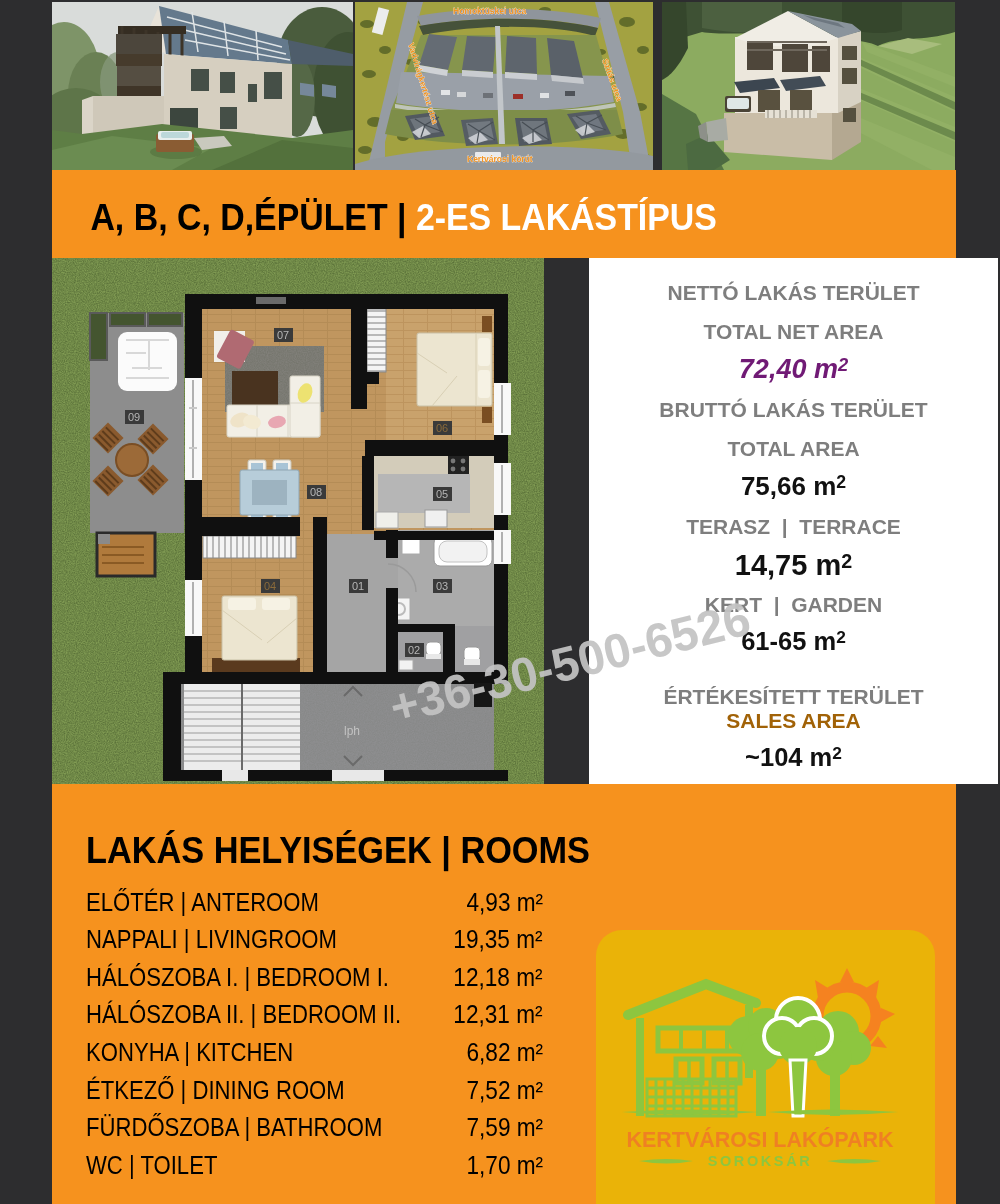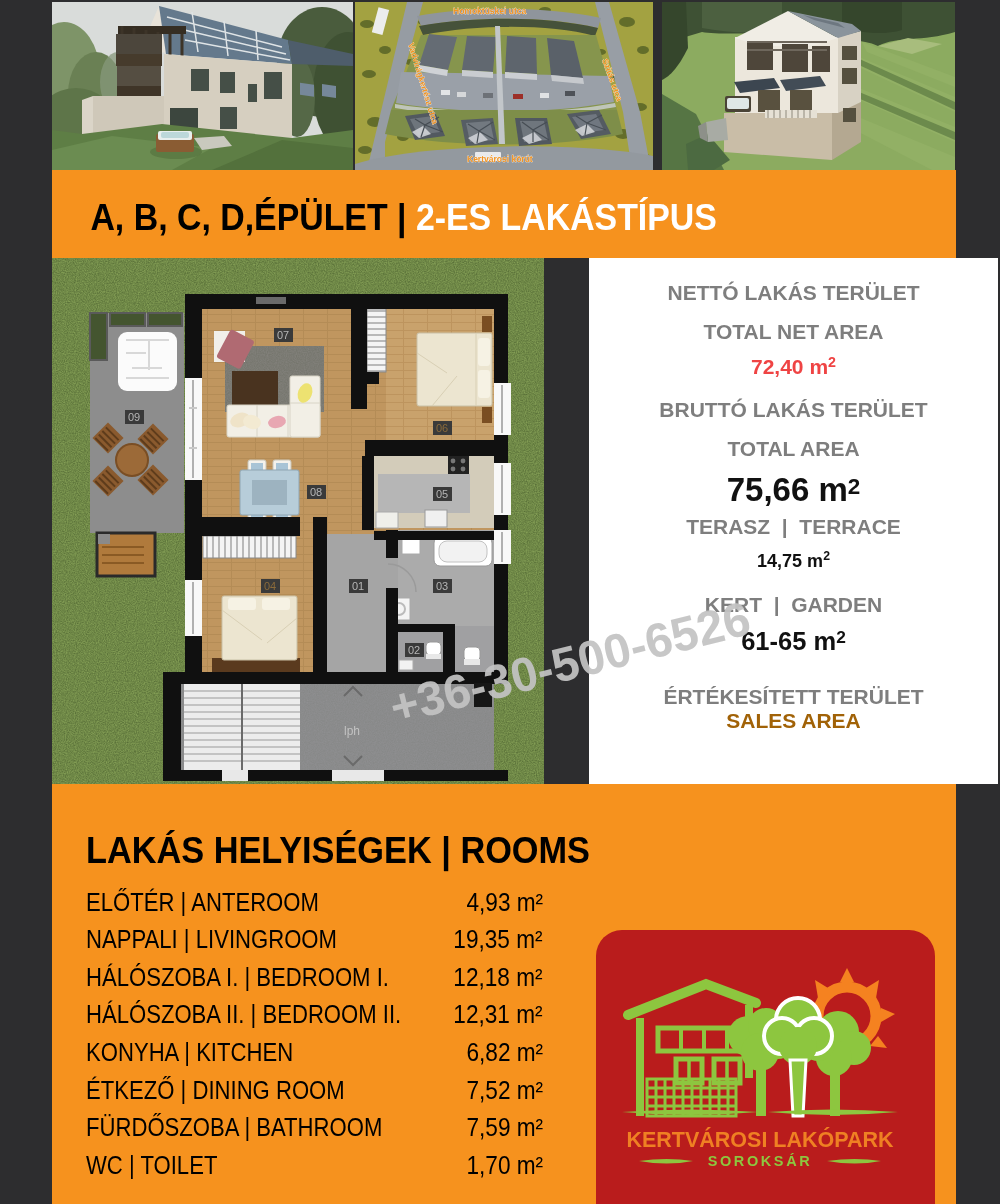--- a/index.html
+++ b/index.html
@@ -509,38 +509,39 @@
       <rect x="204" y="39" width="30" height="7" fill="#6a6a6a"></rect>
     </svg>
   </div>
 
   <div class="abs" style="left:544px;top:258px;width:409px;height:526px;background:#fff;margin-left:45px;">
     <div style="position:relative;width:100%;height:100%;font-weight:bold;text-align:center;">
 
       <div style="position:absolute;top:23px;width:100%;font-size:21px;color:#7e7e7e;">NETTÓ LAKÁS TERÜLET</div>
       <div style="position:absolute;top:62px;width:100%;font-size:21px;color:#7e7e7e;">TOTAL NET AREA</div>
 
-      <div style="position:absolute;top:96px;width:100%;font-size:21px;color:#ef4444;">72,40 m<span style="font-size:68%;vertical-align:7px;">2</span></div>
+      <div style="position:absolute;top:96px;width:100%;font-size:27px;color:#701a75;font-style:italic;">72,40 m<span style="font-size:68%;vertical-align:7px;">2</span></div>
 
       <div style="position:absolute;top:140px;width:100%;font-size:21px;color:#7e7e7e;">BRUTTÓ LAKÁS TERÜLET</div>
       <div style="position:absolute;top:179px;width:100%;font-size:21px;color:#7e7e7e;">TOTAL AREA</div>
 
-      <div style="position:absolute;top:213px;width:100%;font-size:33px;color:#111;">75,66 m<span style="font-size:68%;vertical-align:7px;">2</span></div>
+      <div style="position:absolute;top:213px;width:100%;font-size:26px;color:#111;">75,66 m<span style="font-size:68%;vertical-align:7px;">2</span></div>
 
       <div style="position:absolute;top:257px;width:100%;font-size:21px;color:#7e7e7e;">TERASZ&nbsp;&nbsp;|&nbsp;&nbsp;TERRACE</div>
 
-      <div style="position:absolute;top:291px;width:100%;font-size:18px;color:#111;">14,75 m<span style="font-size:68%;vertical-align:7px;">2</span></div>
+      <div style="position:absolute;top:291px;width:100%;font-size:29px;color:#111;">14,75 m<span style="font-size:68%;vertical-align:7px;">2</span></div>
 
       <div style="position:absolute;top:335px;width:100%;font-size:21px;color:#7e7e7e;">KERT&nbsp;&nbsp;|&nbsp;&nbsp;GARDEN</div>
 
       <div style="position:absolute;top:369px;width:100%;font-size:25.5px;color:#111;">61-65 m<span style="font-size:68%;vertical-align:7px;">2</span></div>
 
       <div style="position:absolute;top:427px;width:100%;font-size:21px;color:#7e7e7e;">ÉRTÉKESÍTETT TERÜLET</div>
       <div style="position:absolute;top:451px;width:100%;font-size:21px;color:#a16207;">SALES AREA</div>
 
+      <div style="position:absolute;top:485px;width:100%;font-size:25.5px;color:#111;">~104 m<span style="font-size:68%;vertical-align:7px;">2</span></div>
     </div>
   </div>
 
   <div class="abs" style="left:391px;top:685px;height:48px;line-height:48px;transform:rotate(-14.3deg);transform-origin:0 50%;font-size:48px;font-weight:bold;color:rgba(195,195,195,0.93);white-space:nowrap;">+36-30-500-6526</div>
 
   <div class="abs" style="left:52px;top:784px;width:904px;height:420px;background:#f6921e;"></div>
 
   <div class="abs" style="left:86px;top:830px;font-size:36.5px;font-weight:bold;color:#000;transform:scaleX(0.94);transform-origin:0 0;white-space:nowrap;">LAKÁS HELYISÉGEK | ROOMS</div>
 
 
@@ -564,21 +565,21 @@
     <div style="position:absolute;top:188px;left:0;line-height:1.15;transform:scaleX(0.85);transform-origin:0 0;white-space:nowrap;">ÉTKEZŐ | DINING ROOM</div>
       <div style="position:absolute;top:188px;right:0;text-align:right;line-height:1.15;transform:scaleX(0.87);transform-origin:100% 0;white-space:nowrap;">7,52 m²</div>
 
     <div style="position:absolute;top:225px;left:0;line-height:1.15;transform:scaleX(0.85);transform-origin:0 0;white-space:nowrap;">FÜRDŐSZOBA | BATHROOM</div>
       <div style="position:absolute;top:225px;right:0;text-align:right;line-height:1.15;transform:scaleX(0.87);transform-origin:100% 0;white-space:nowrap;">7,59 m²</div>
 
     <div style="position:absolute;top:263px;left:0;line-height:1.15;transform:scaleX(0.85);transform-origin:0 0;white-space:nowrap;">WC | TOILET</div>
       <div style="position:absolute;top:263px;right:0;text-align:right;line-height:1.15;transform:scaleX(0.87);transform-origin:100% 0;white-space:nowrap;">1,70 m²</div>
   </div>
 
-  <div class="abs" style="left:596px;top:930px;width:339px;height:274px;background:#b91c1c;border-radius:26px 26px 0 0;">
+  <div class="abs" style="left:596px;top:930px;width:339px;height:274px;background:#eab308;border-radius:26px 26px 0 0;">
     <svg width="339" height="274" viewBox="0 0 339 274" xmlns="http://www.w3.org/2000/svg">
 
       <g fill="#f58220">
         <circle cx="251" cy="86" r="29" fill="none" stroke="#f58220" stroke-width="11"></circle>
         <polygon points="251,38 244,52 258,52"></polygon>
         <polygon points="283,50 270,58 280,68"></polygon>
         <polygon points="299,84 285,78 285,92"></polygon>
         <polygon points="291,118 282,106 274,116"></polygon>
         <polygon points="219,50 232,58 222,68"></polygon>
       </g>

